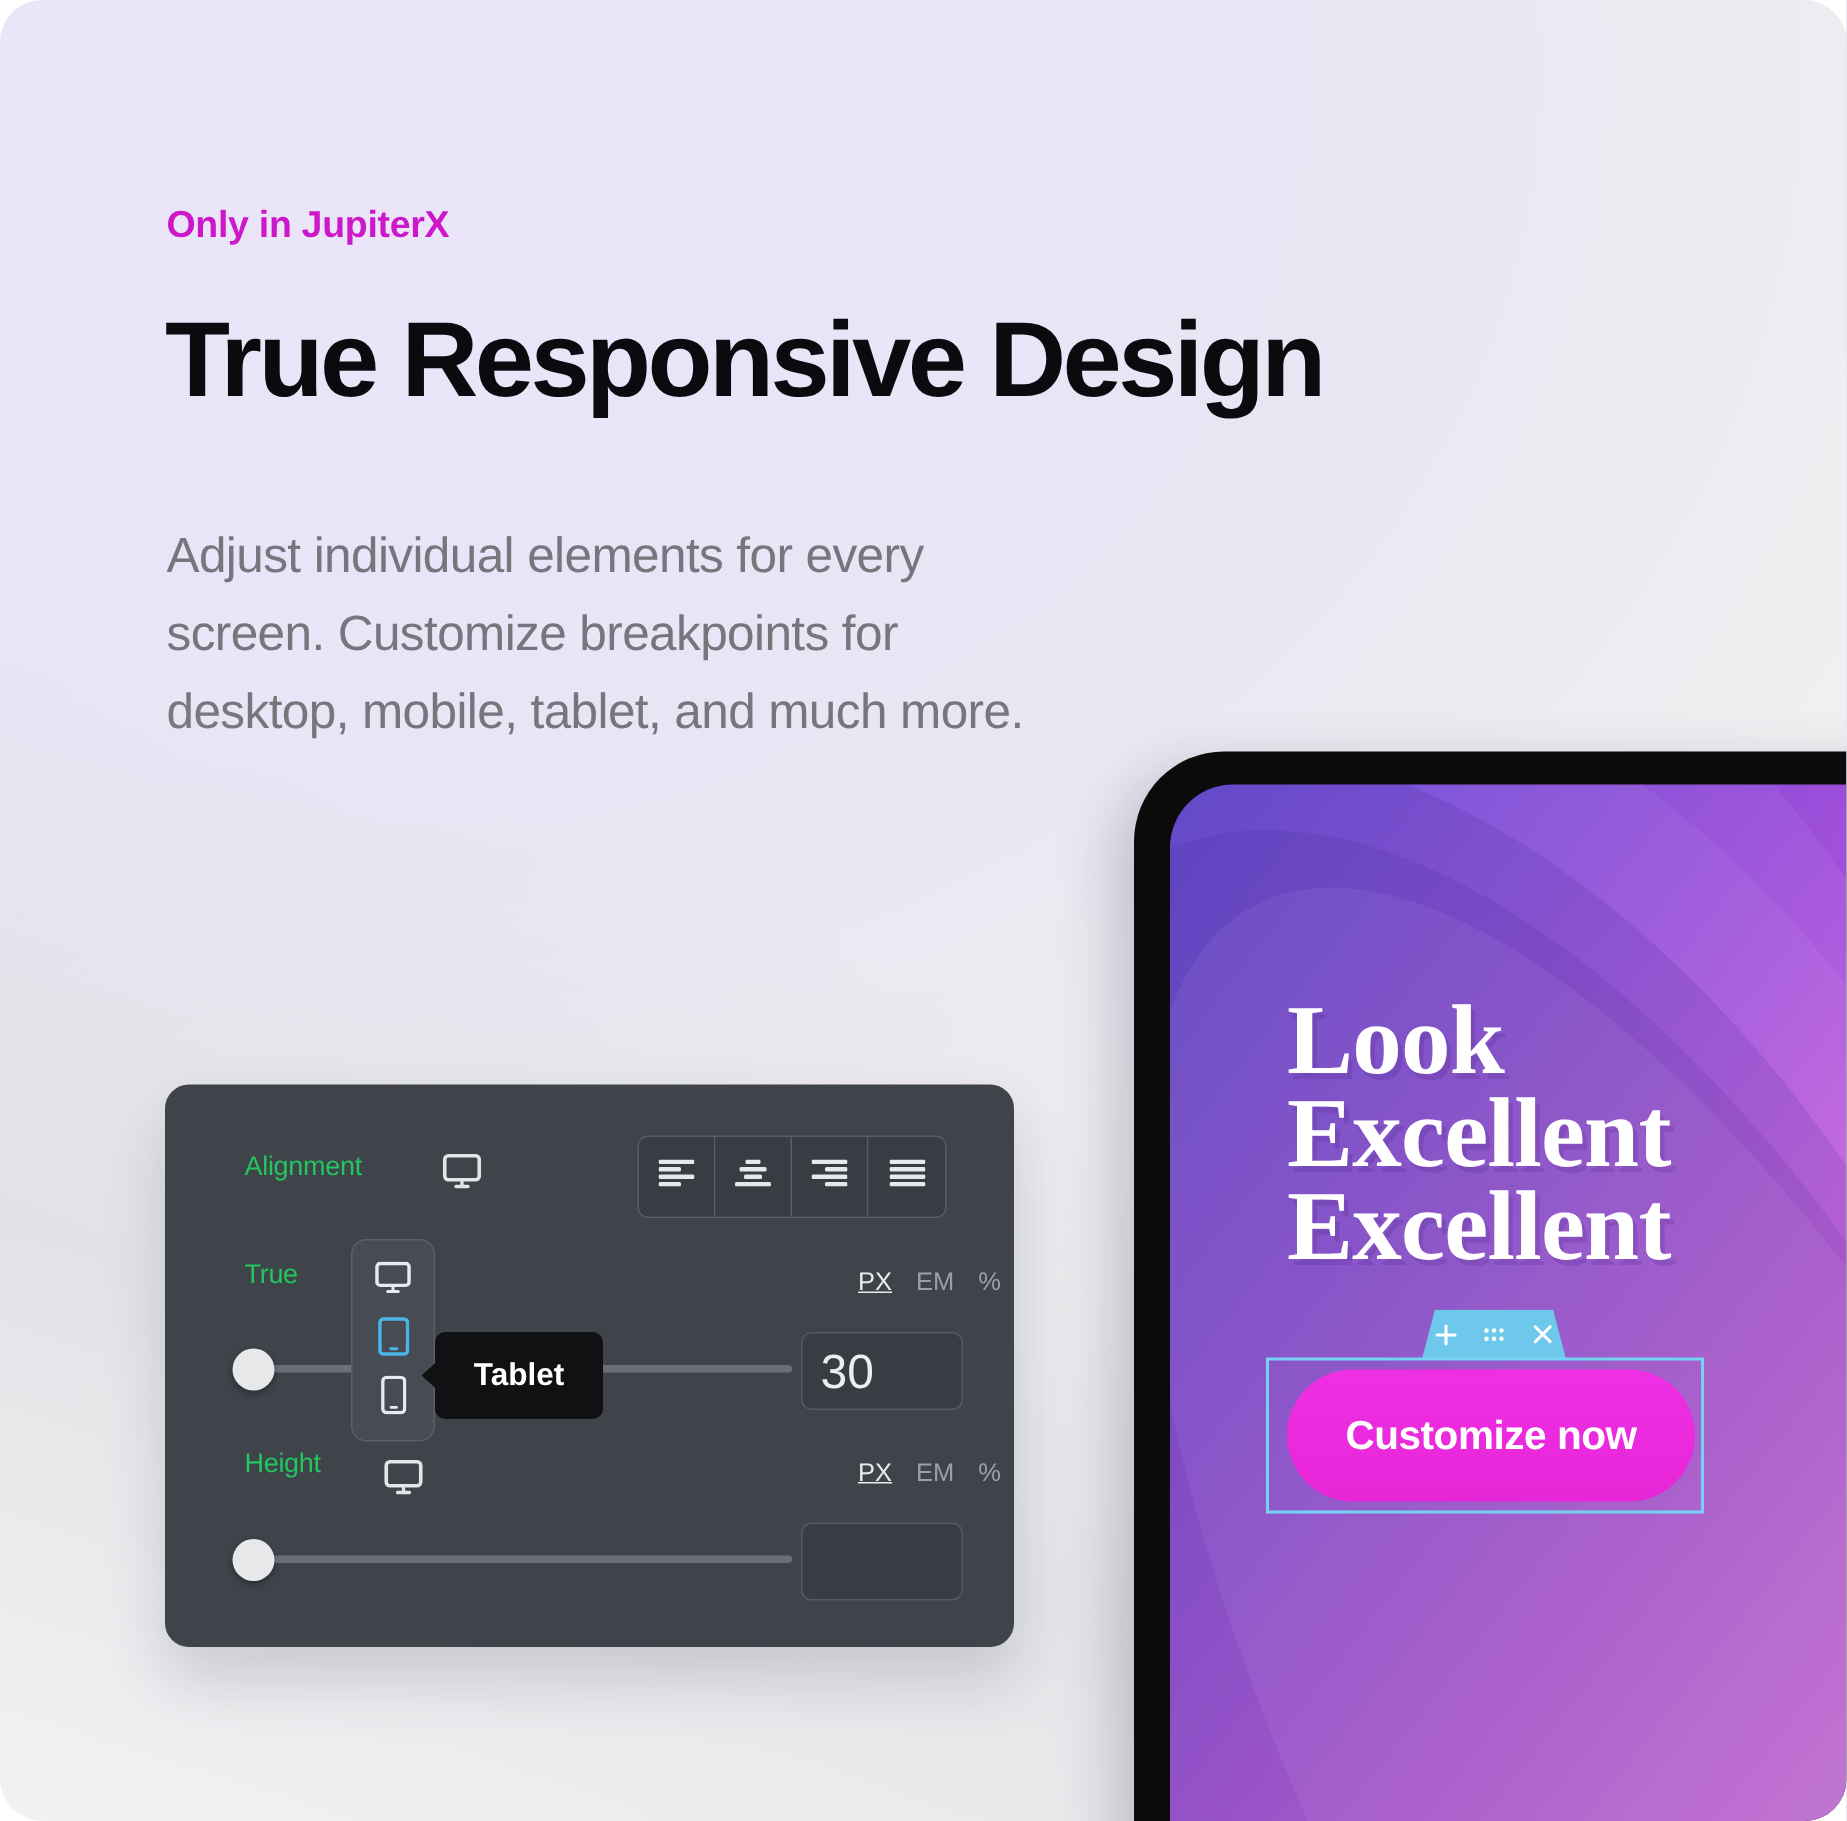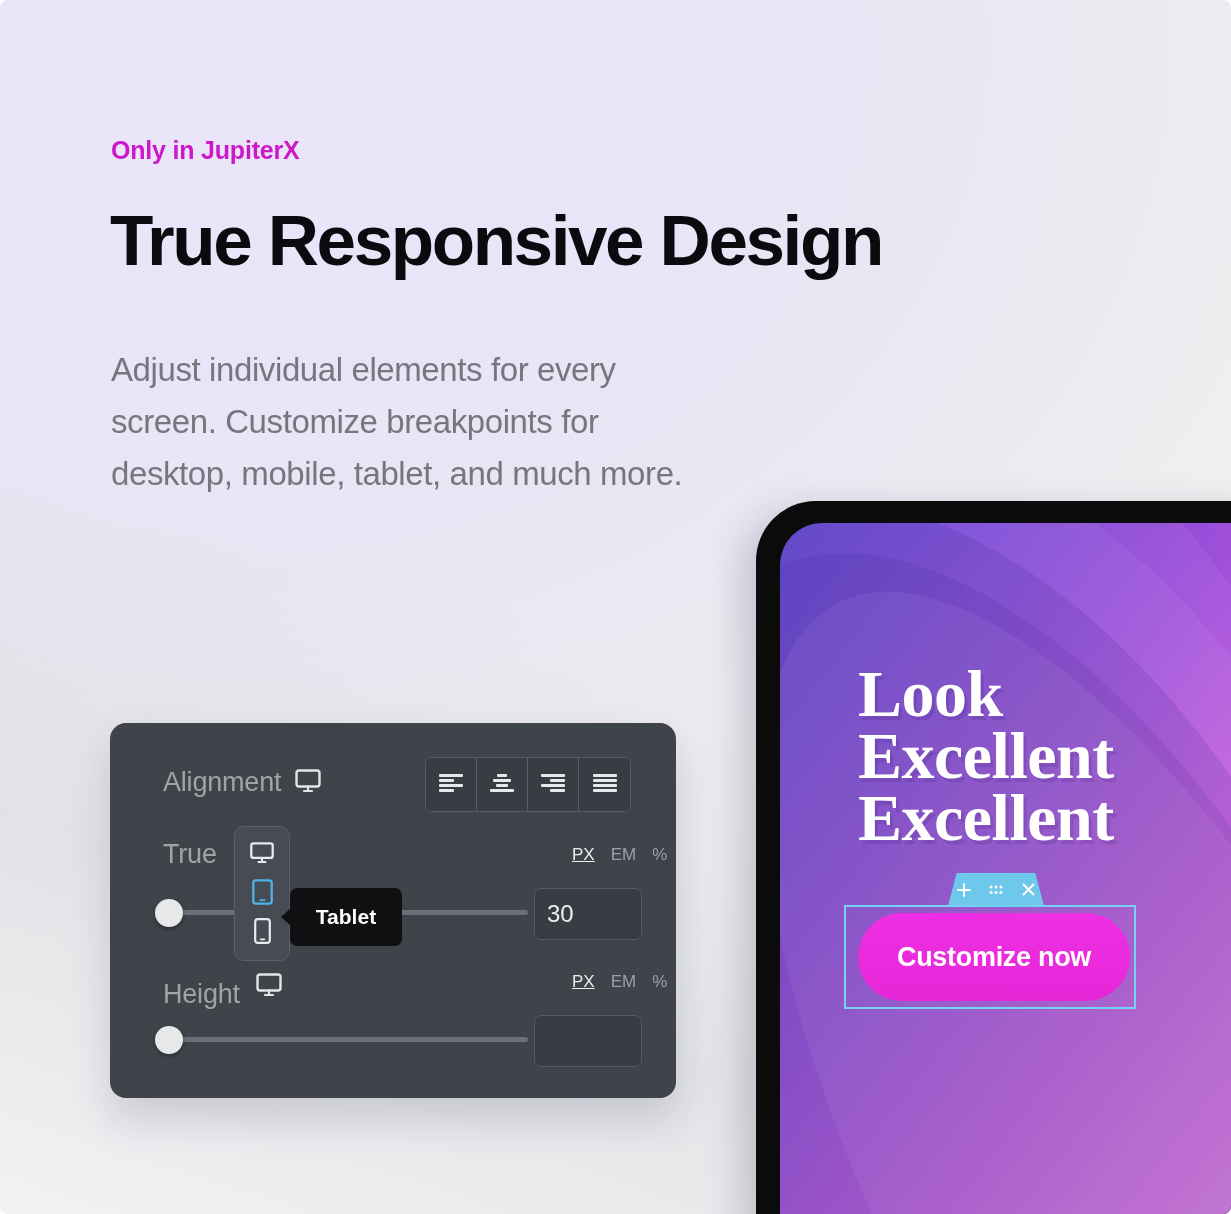--- a/index.html
+++ b/index.html
@@ -7,21 +7,21 @@
   body {
     font-family:"Liberation Sans", sans-serif;
     background:#ffffff;
     overflow:hidden;
   }
 
   
   .card{
     position:relative;
     width:1231px; height:1214px;
-    border-radius:8px;
+    border-radius:28px;
     overflow:hidden;
     background:
       radial-gradient(120% 95% at 18% 4%, #ebe5fa 0%, #eae4f8 28%, #e9e6f4 46%, #eceaf0 62%, #eff0f1 78%, #f1f2f3 100%);
   }
   .card::after{
     content:"";
     position:absolute; inset:0;
     background:linear-gradient(200deg, rgba(255,255,255,0) 52%, rgba(216,218,222,.55) 76%, rgba(238,240,242,0) 100%);
     pointer-events:none;
   }
@@ -110,25 +110,25 @@
   .panel{
     position:absolute; left:110px; top:723px;
     width:566px; height:375px;
     background:#3f434a;
     border-radius:16px;
     box-shadow:0 22px 40px rgba(60,55,90,.18);
     z-index:6;
   }
   .row-label{
     position:absolute;
-    color:#a3a3a3; font-size:27px; letter-spacing:-.2px;
+    color:#22c55e; font-size:18px; letter-spacing:-.2px;
   }
   .lbl-align{ left:53px; top:44px; }
   .lbl-width{ left:53px; top:116px; }
-  .lbl-height{ left:53px; top:242px;margin-top:14px; }
+  .lbl-height{ left:53px; top:242px; }
 
   .mini-icon{ position:absolute; }
   .mi-align { left:185px; top:46px; }
   .mi-height{ left:146px; top:250px; }
 
   
   .align-group{
     position:absolute; left:315px; top:34px;
     display:flex;
     border:1px solid #585d66;
@@ -170,21 +170,21 @@
   .u-height{ left:434px; top:249px; }
   .units .active{ color:#e9ebee; text-decoration:underline;margin-left:28px; }
 
   
   .numfield{
     position:absolute;
     width:108px; height:52px;
     background:#383c43;
     border:1px solid #565b63;
     border-radius:7px;
-    color:#eceef0; font-size:24px;
+    color:#eceef0; font-size:32px;
     display:flex; align-items:center;
     padding-left:12px;
   }
   .nf-width { left:424px; top:165px; }
   .nf-height{ left:424px; top:292px; }
 
   
   .device-popup{
     position:absolute; left:124px; top:103px;
     width:56px; height:135px;

